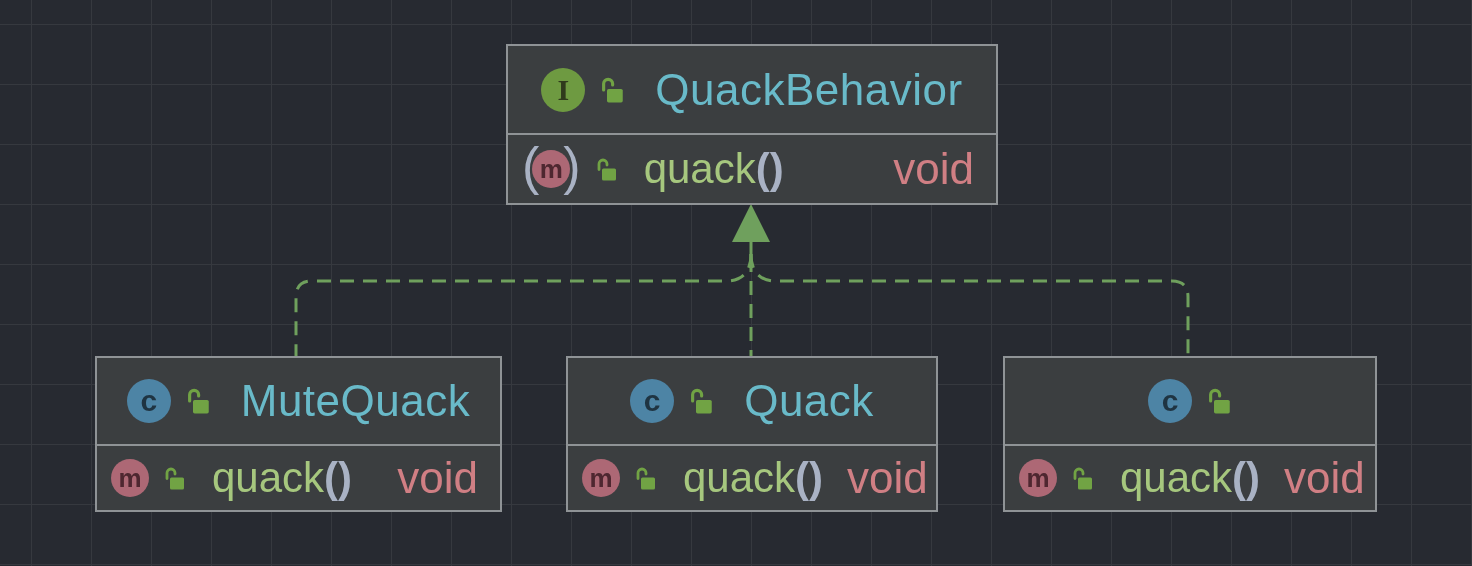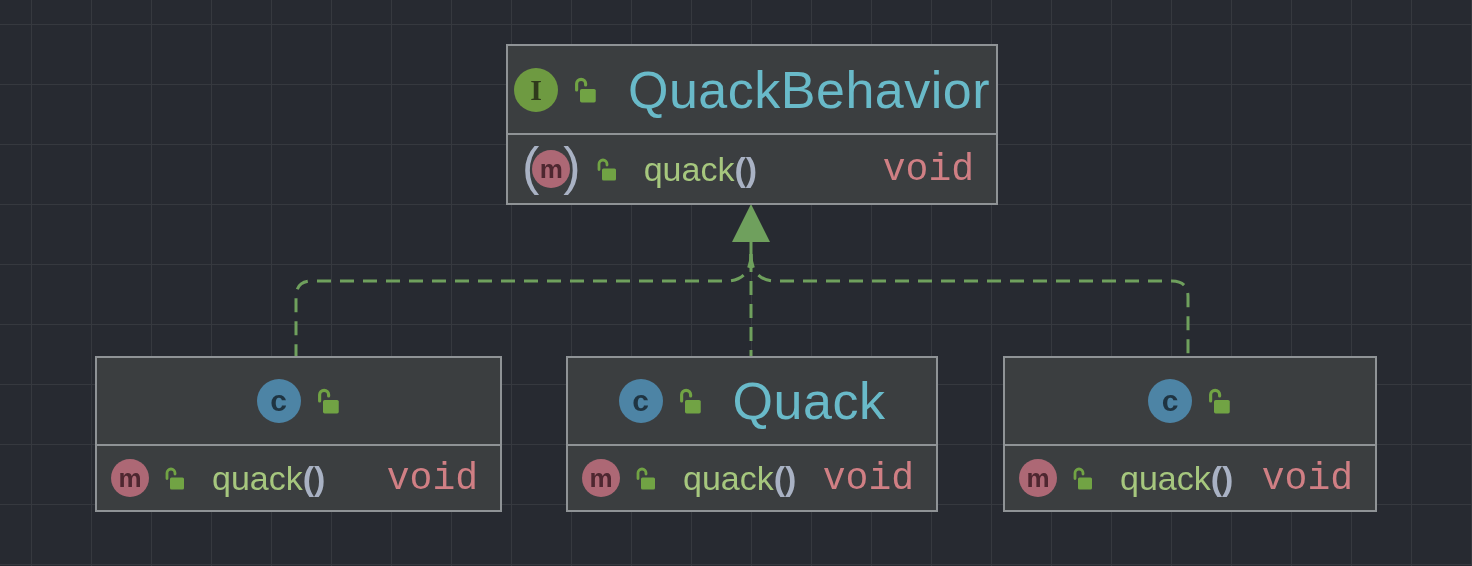--- a/index.html
+++ b/index.html
@@ -43,33 +43,33 @@
     flex:0 0 auto;
   }
   .badge-hdr{width:44px;height:44px;font-size:30px;}
   .badge-mbr{width:38px;height:38px;font-size:26px;}
   .i-badge{background:var(--interface-badge,#6e9a41);color:#2f3a1c;font-family:"Liberation Serif",serif;font-weight:700;}
   .c-badge{background:var(--class-badge,#4d84a5);color:#1f3442;font-weight:700;}
   .m-badge{background:var(--method-badge,#ad6875);color:#4e2730;font-weight:700;}
   .lock{flex:0 0 auto;margin-left:13px;}
   .title{
     margin-left:30px;
-    font-size:52px;color:var(--class-name,#69bac9);
+    font-size:44px;color:var(--class-name,#69bac9);
     letter-spacing:.5px;white-space:nowrap;
   }
   .abs-paren{
     font-size:52px;font-weight:400;color:var(--paren,#a9b2c4);
     line-height:1;position:relative;top:-3px;
   }
   .abs-paren.open{margin-right:-7px;}
   .abs-paren.close{margin-left:-7px;}
-  .mname{margin-left:26px;font-size:34px;white-space:nowrap;}
+  .mname{margin-left:26px;font-size:42px;white-space:nowrap;}
   .fn{color:var(--method-name,#a6c77e);}
   .pr{color:var(--paren,#a9b2c4);font-weight:700;}
-  .rtype{font-size:38px;color:var(--return-type,#d07f84);margin-left:24px;font-family:Liberation Mono, monospace;}
+  .rtype{font-size:44px;color:var(--return-type,#d07f84);margin-left:24px;}
 </style>
 </head>
 <body>
 
 <div id="canvas">
 
   <svg id="edges">
     <g>
       <polygon points="751,204 732,242 770,242" style="fill:var(--connector,#6fa05d)"></polygon>
       <path class="edge" d="M751 240 L751 258"></path>
@@ -103,20 +103,21 @@
     </div>
   </div>
 
   <div class="node" style="left:95px;top:356px;width:407px;height:156px">
     <div class="hdr">
       <span class="badge badge-hdr c-badge">c</span>
       <svg class="lock" width="27" height="30" viewBox="0 0 24 26">
         <path d="M5 13 V7.5 a4 4 0 0 1 8 0 v1" fill="none" stroke-width="2.8" stroke-linecap="round" style="stroke:var(--lock,#71a344)"></path>
         <rect x="8" y="12" width="14" height="12" rx="1.5" style="fill:var(--lock,#71a344)"></rect>
       </svg>
+      <span class="title">MuteQuack</span>
     </div>
     <div class="mbr">
       <span class="mleft">
         <span class="badge badge-mbr m-badge">m</span>
         <svg class="lock" width="24" height="27" viewBox="0 0 24 26">
           <path d="M5 13 V7.5 a4 4 0 0 1 8 0 v1" fill="none" stroke-width="2.8" stroke-linecap="round" style="stroke:var(--lock,#71a344)"></path>
           <rect x="8" y="12" width="14" height="12" rx="1.5" style="fill:var(--lock,#71a344)"></rect>
         </svg>
         <span class="mname"><span class="fn">quack</span><span class="pr">()</span></span>
       </span>

